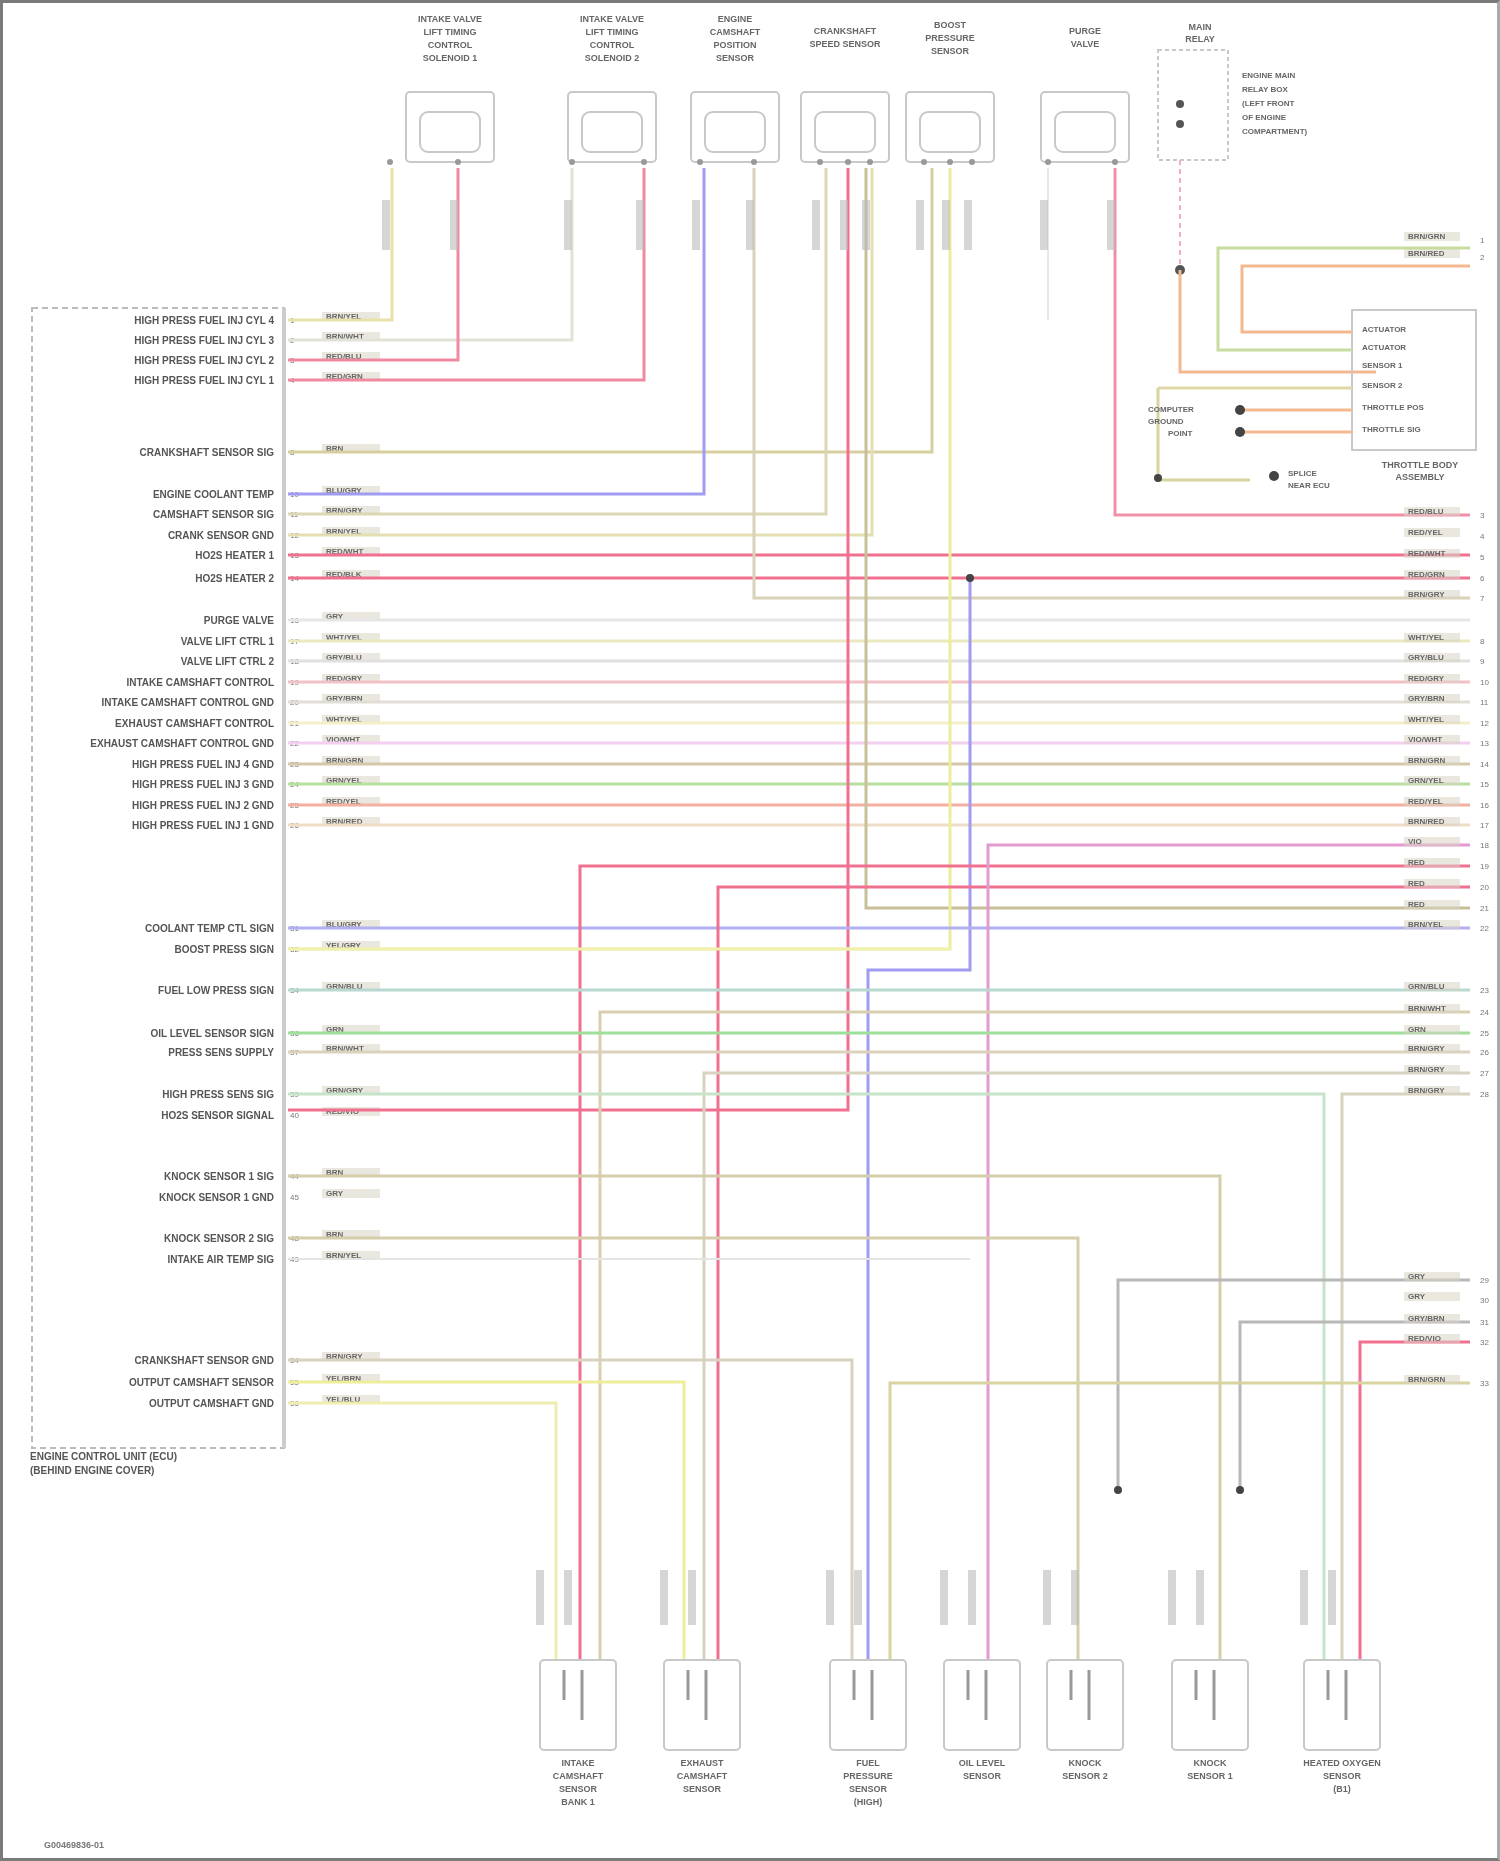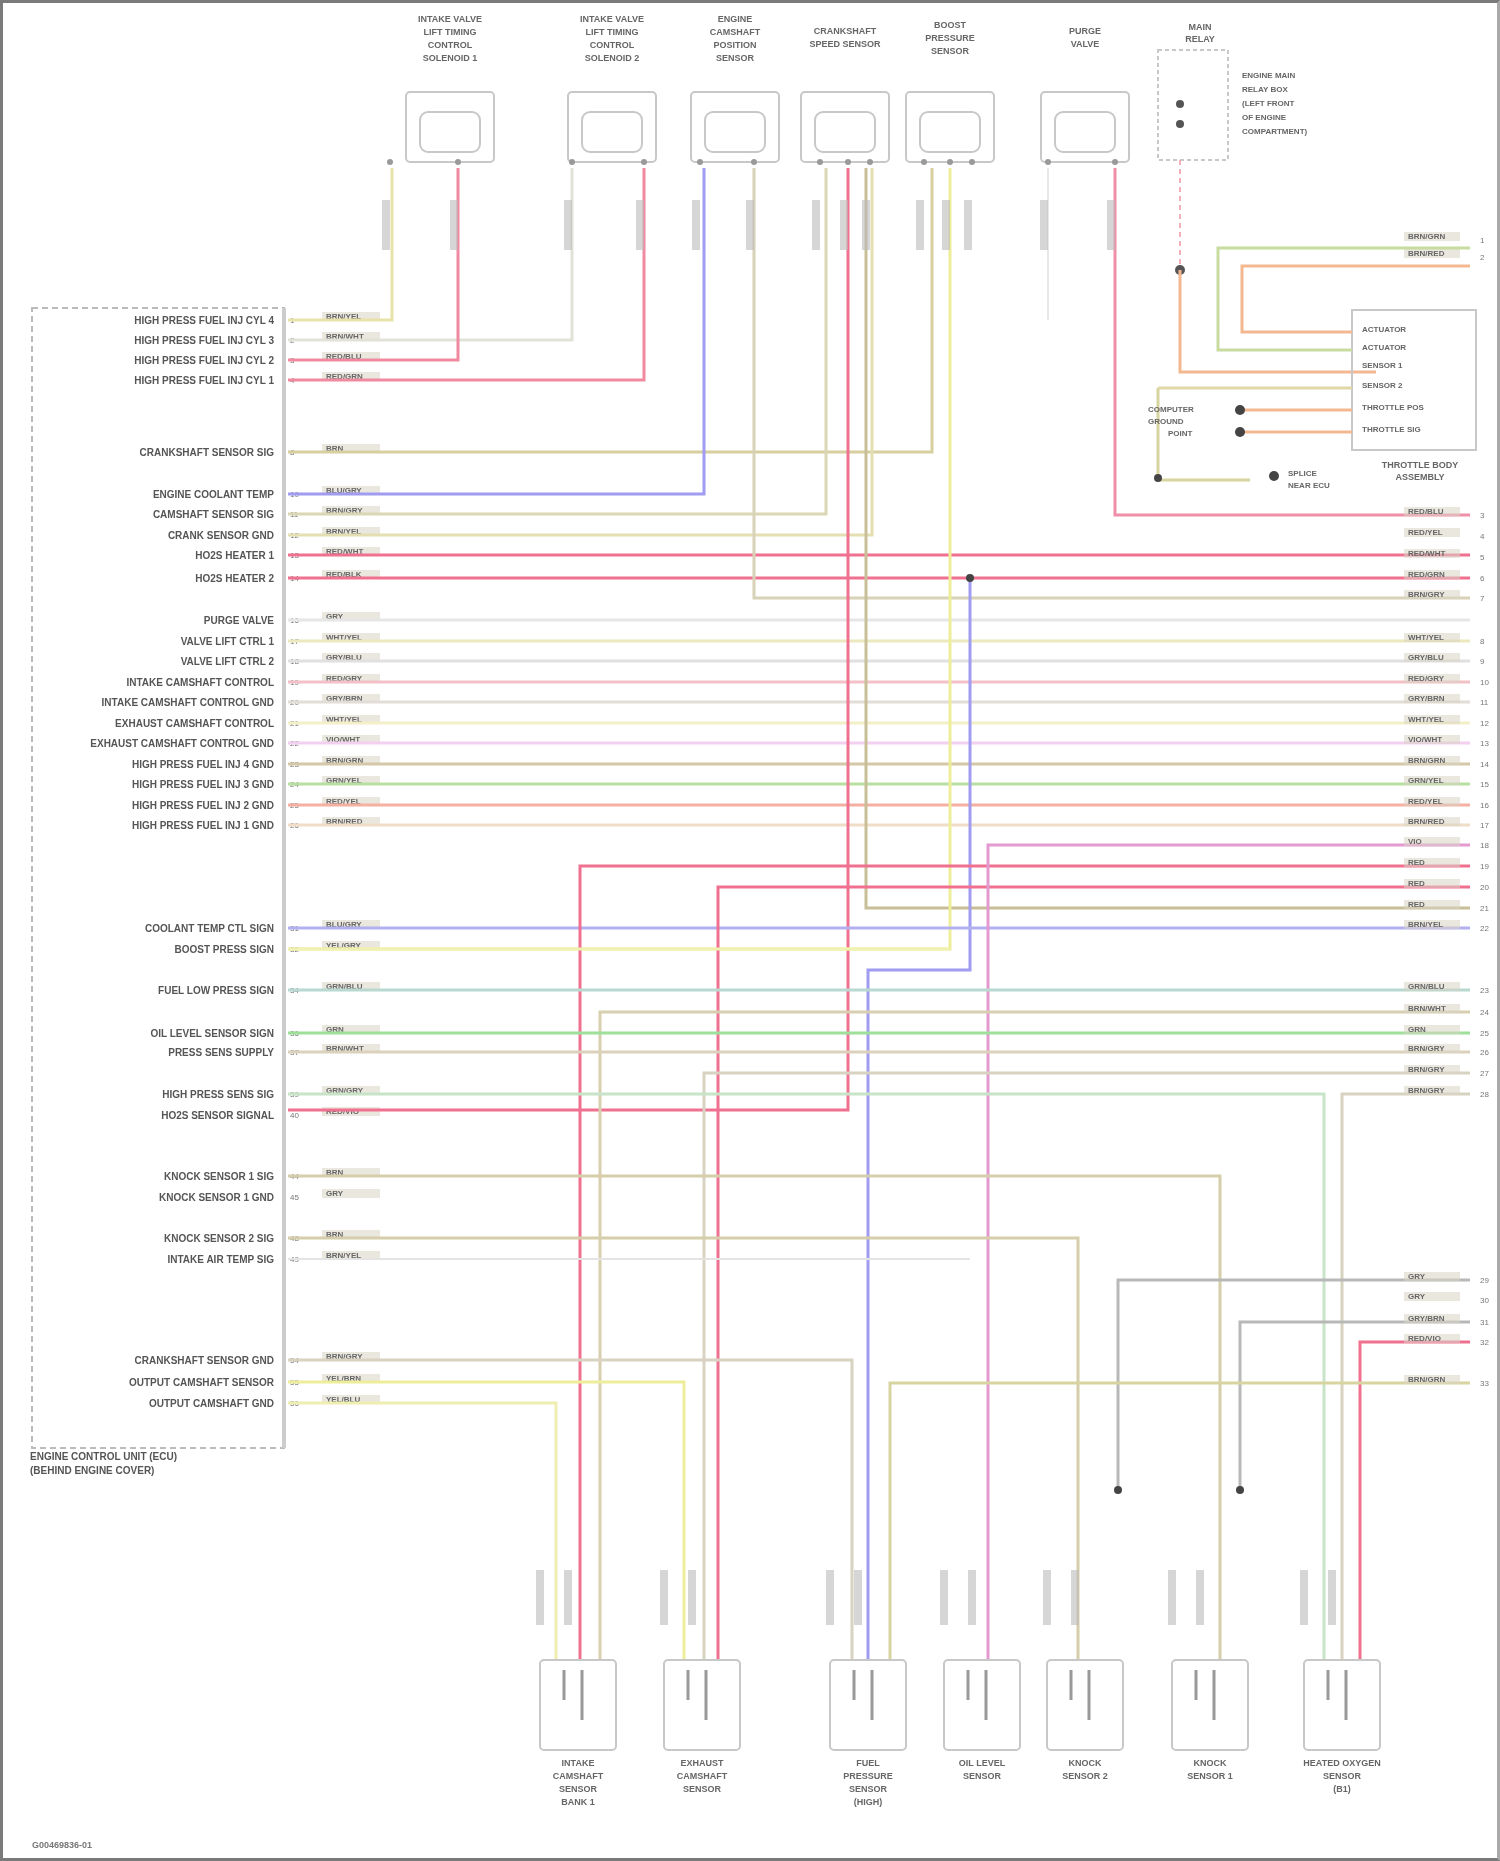--- a/index.html
+++ b/index.html
@@ -4,21 +4,21 @@
 <style>
   html,body{margin:0;padding:0;background:#ffffff;}
   body{width:1500px;height:1861px;overflow:hidden;font-family:"Liberation Sans",sans-serif;}
   #frame{position:absolute;left:0;top:0;width:1500px;height:1861px;box-sizing:border-box;border:3px solid #7a7a7a;border-right-color:#aaa;background:#fff;}
   svg{position:absolute;left:0;top:0;}
   .lbl{font-family:"Liberation Sans",sans-serif;fill:#555;font-size:10px;font-weight:bold;}
   .pin{font-family:"Liberation Sans",sans-serif;fill:#777;font-size:8px;}
   .tag{font-family:"Liberation Sans",sans-serif;fill:#666;font-size:8px;font-weight:bold;}
   .comp{fill:none;stroke:#c8c8c8;stroke-width:2;}
   .cap{font-family:"Liberation Sans",sans-serif;fill:#666;font-size:9px;font-weight:bold;text-anchor:middle;}
-  .footer{position:absolute;left:32px;top:1840px;font-size:9px;color:#777;font-weight:bold;}
+  .footer{position:absolute;left:44px;top:1840px;font-size:9px;color:#777;font-weight:bold;}
 </style>
 </head>
 <body>
 
 <div id="frame"></div>
 
 <svg id="wiring" width="1500" height="1861" viewBox="0 0 1500 1861" xmlns="http://www.w3.org/2000/svg">
 
   <rect x="32" y="308" width="252" height="1140" fill="none" stroke="#bbbbbb" stroke-width="2" stroke-dasharray="6,4"></rect>
   <line x1="284" y1="308" x2="284" y2="1448" stroke="#cccccc" stroke-width="4"></line>

